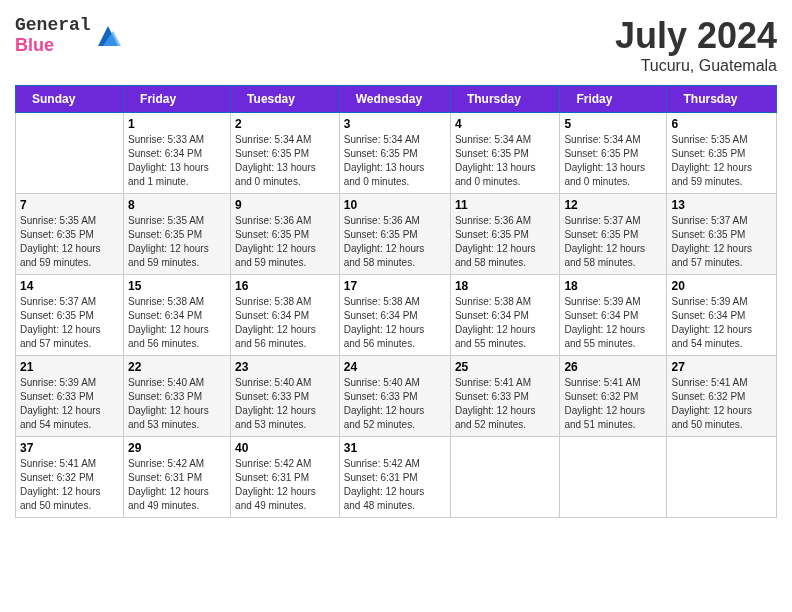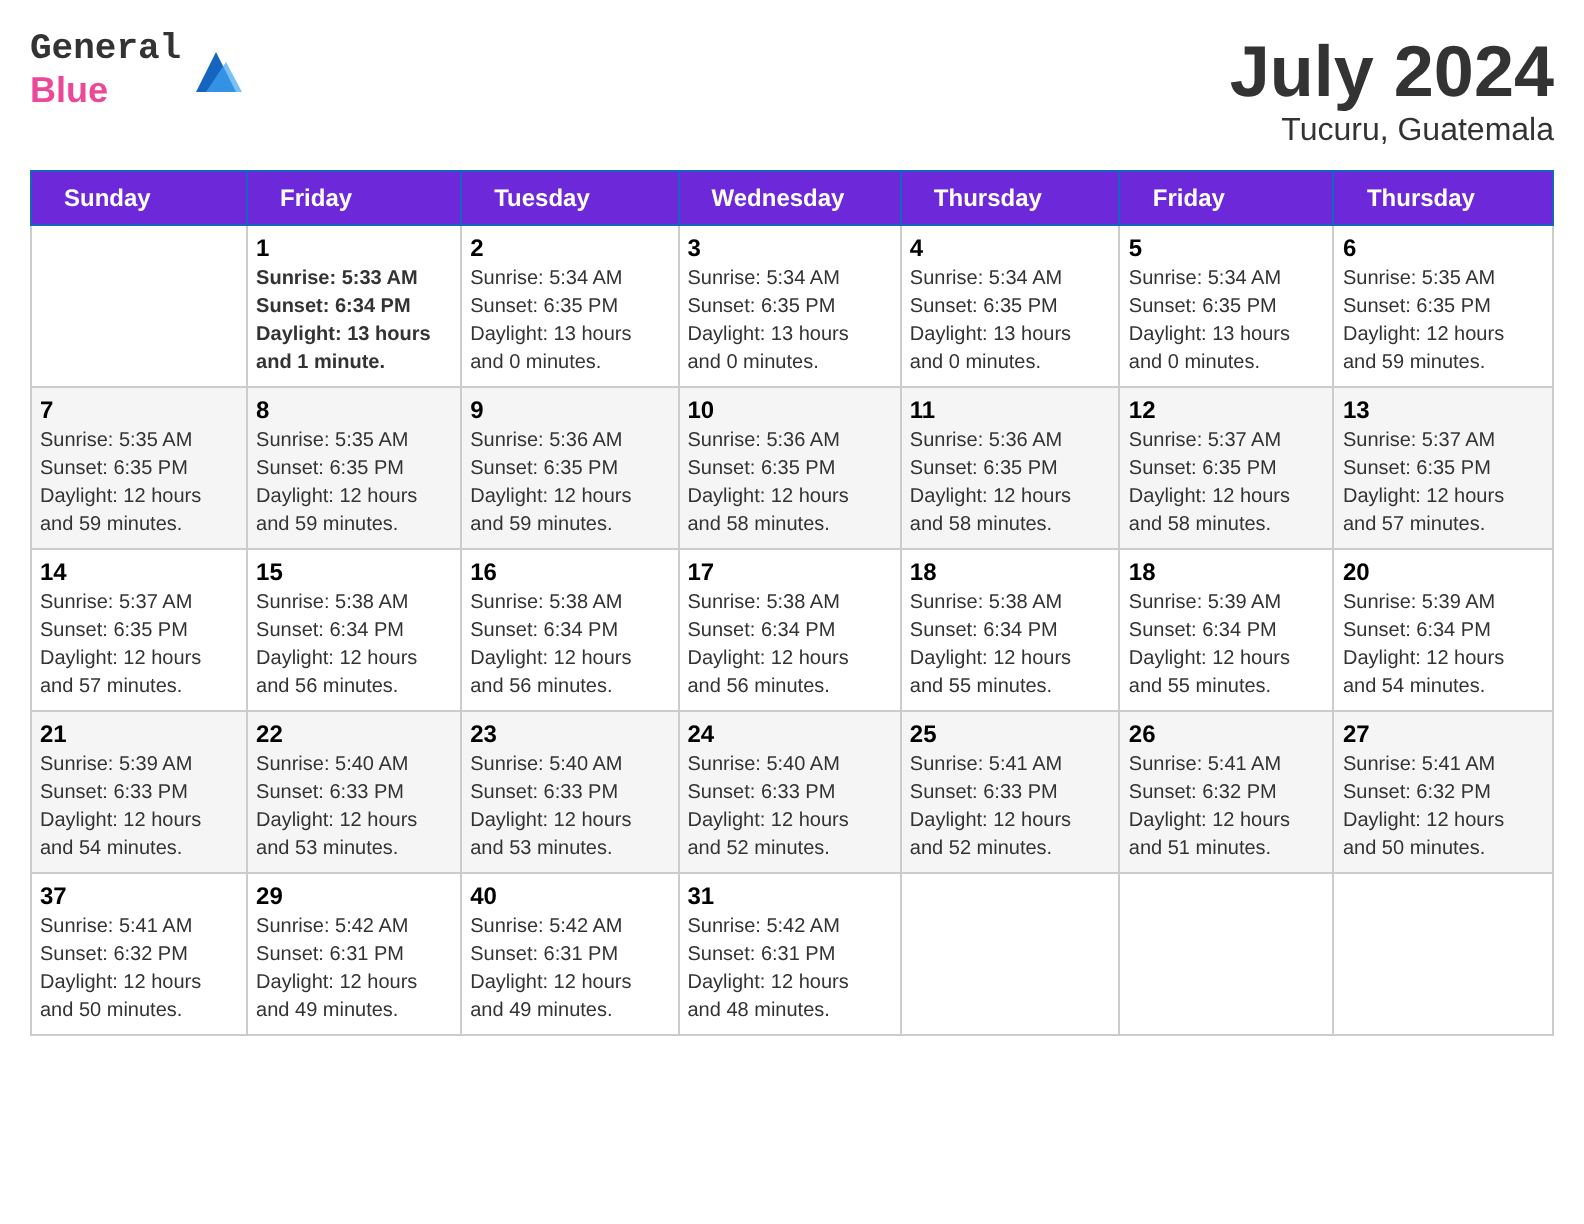--- a/index.html
+++ b/index.html
@@ -118,21 +118,21 @@
         <th>Thursday</th>
         <th>Friday</th>
         <th>Thursday</th>
       </tr>
   </thead>
   <tbody id="calendar-body">
   <tr>
         <td class="empty-cell"></td>
         <td>
           <div class="day-num">1</div>
-          <div class="day-info" style="white-space: pre-line; font-weight: bold;">Sunrise: 5:33 AM
+          <div class="day-info" style="white-space: pre-line;">Sunrise: 5:33 AM
 Sunset: 6:34 PM
 Daylight: 13 hours
 and 1 minute.</div>
         </td>
         <td>
           <div class="day-num">2</div>
           <div class="day-info" style="white-space: pre-line;">Sunrise: 5:34 AM
 Sunset: 6:35 PM
 Daylight: 13 hours
 and 0 minutes.</div>

